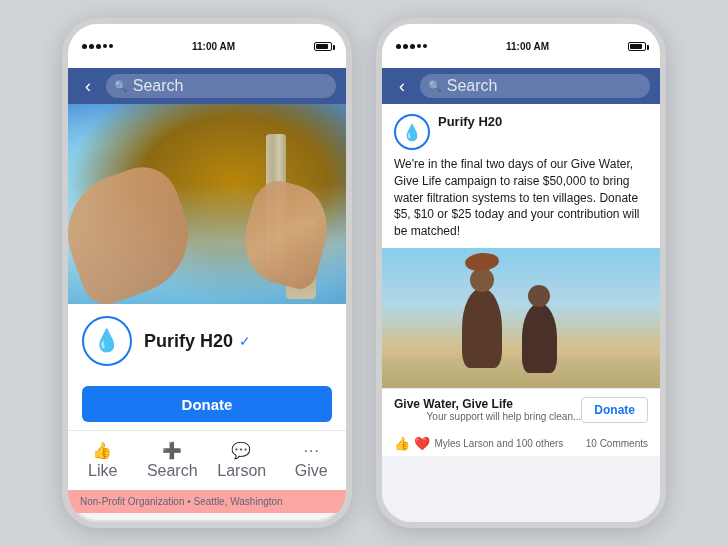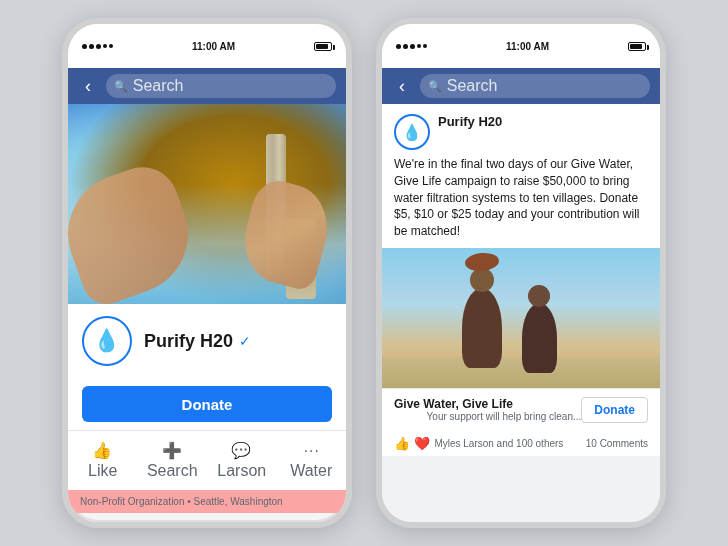--- a/index.html
+++ b/index.html
@@ -542,21 +542,21 @@
       <div class="action-item">
         <span class="action-icon">➕</span>
         <span class="action-label">Search</span>
       </div>
       <div class="action-item">
         <span class="action-icon">💬</span>
         <span class="action-label">Larson</span>
       </div>
       <div class="action-item">
         <span class="action-icon">···</span>
-        <span class="action-label">Water</span>
+        <span class="action-label">Give</span>
       </div>
     </div>
 
     <div class="phone1-footer">
       <span>Non-Profit Organization • Seattle, Washington</span>
     </div>
   </div>
 
   <div class="phone">
 

